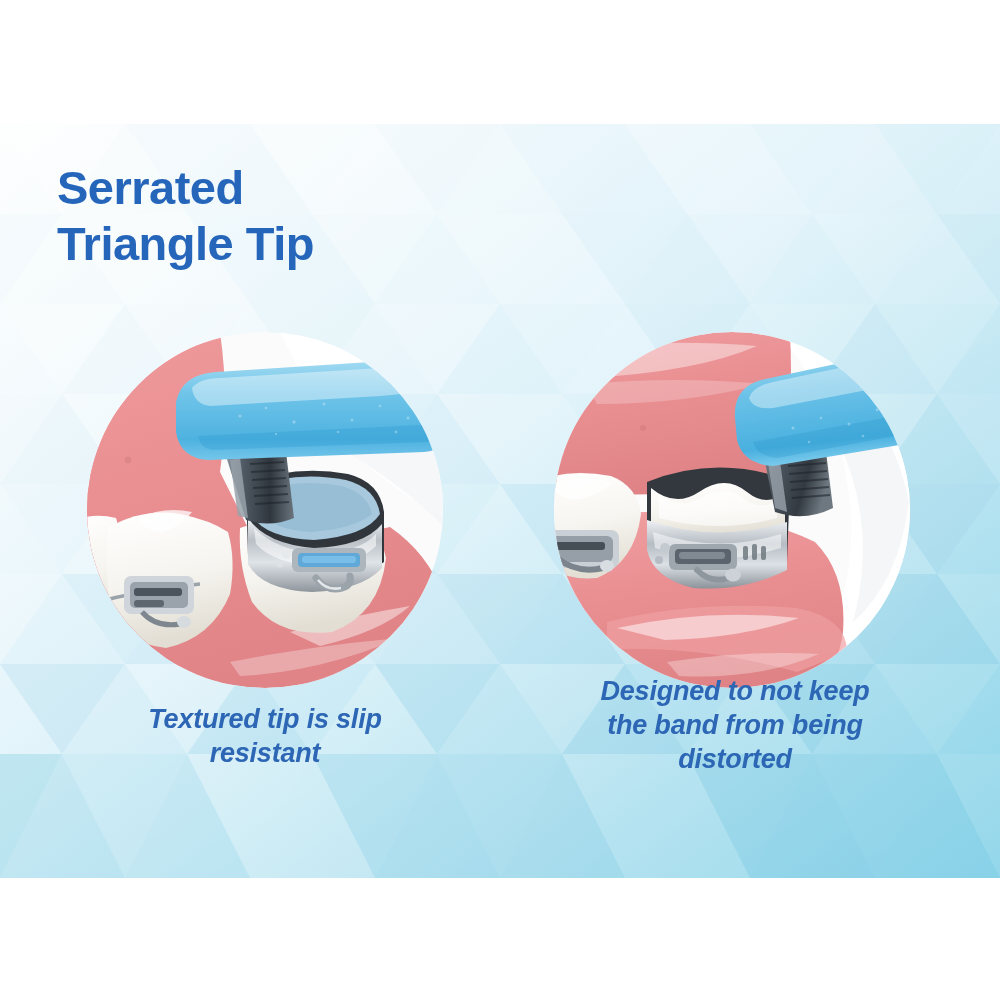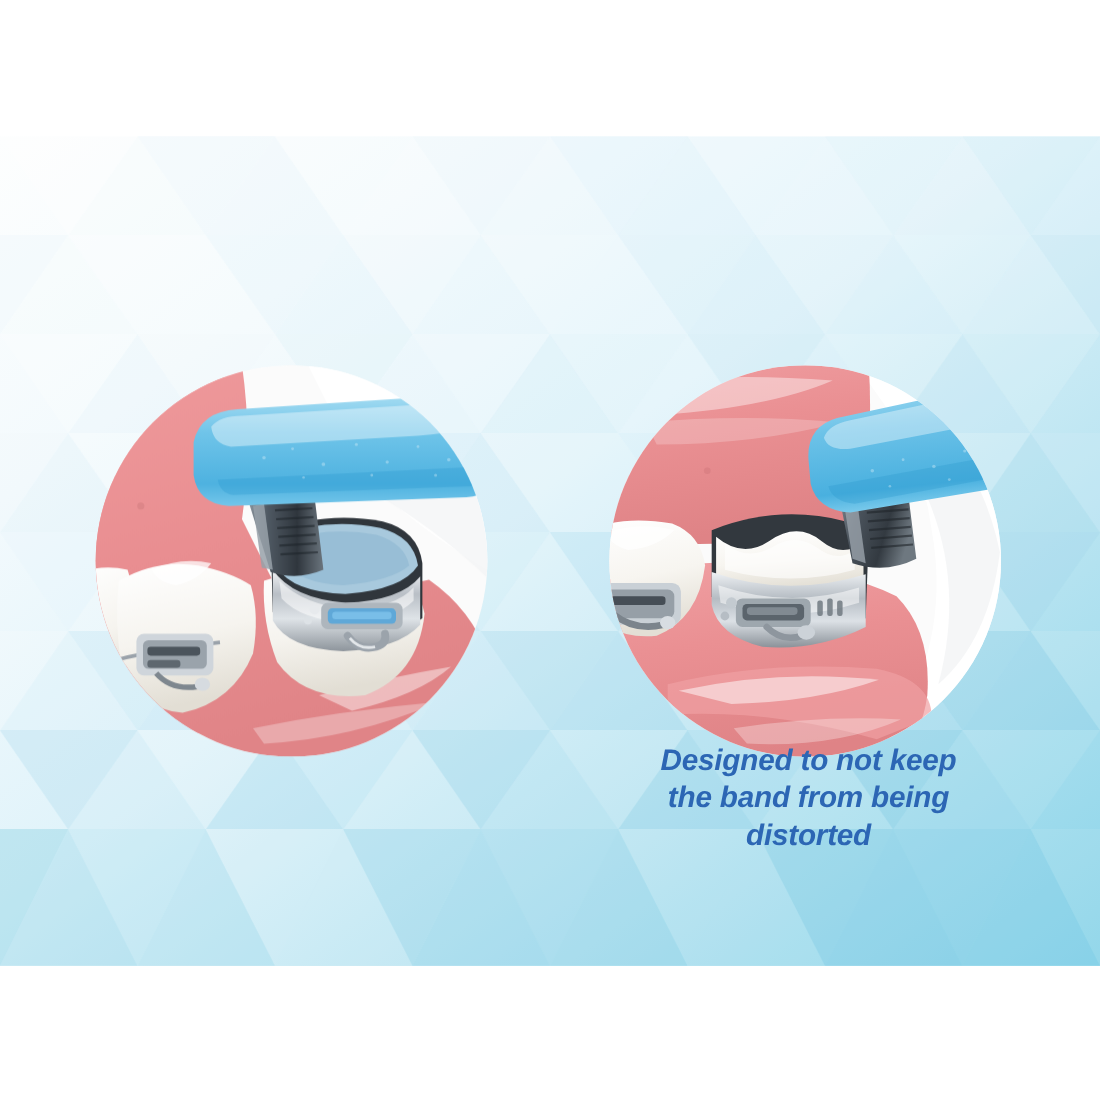--- a/index.html
+++ b/index.html
@@ -204,20 +204,22 @@
         <polygon points="500,754 625,754 562,630" fill="#8ed1e7" opacity="0.5"></polygon>
         <polygon points="687,630 812,630 750,754" fill="#7fc9e3" opacity="0.5"></polygon>
         <polygon points="625,754 750,754 687,630" fill="#ffffff" opacity="0.16"></polygon>
         <polygon points="812,630 937,630 875,754" fill="#88cee6" opacity="0.5"></polygon>
         <polygon points="750,754 875,754 812,630" fill="#79c6e1" opacity="0.5"></polygon>
         <polygon points="937,630 1000,630 1000,754" fill="#ffffff" opacity="0.16"></polygon>
         <polygon points="875,754 1000,754 937,630" fill="#83cbe5" opacity="0.5"></polygon>
       </g>
     </svg>
 
+    <div id="title">Serrated
+Triangle Tip</div>
 
     <div class="photo" id="photo-left">
       <svg viewBox="0 0 370 356" preserveAspectRatio="none">
         <defs>
           <linearGradient id="Lgum" x1="0" y1="0" x2="0.3" y2="1">
             <stop offset="0" stop-color="#ef9a9c"></stop>
             <stop offset="0.5" stop-color="#e98e91"></stop>
             <stop offset="1" stop-color="#e08487"></stop>
           </linearGradient>
           <linearGradient id="Lhandle" x1="0" y1="0" x2="0" y2="1">
@@ -429,18 +431,20 @@
               <circle cx="330" cy="78" r="1.4"></circle>
             <circle cx="356" cy="84" r="1.5"></circle>
               <circle cx="262" cy="110" r="1.2"></circle>
             <circle cx="316" cy="104" r="1.3"></circle>
               <circle cx="366" cy="62" r="1.4"></circle>
           </g>
         </g>
       </svg>
     </div>
 
+    <div class="caption" id="caption-left">Textured tip is slip
+resistant</div>
     <div class="caption" id="caption-right">Designed to not keep
 the band from being
 distorted</div>
 
   </div>
 </div>
 
 </body></html>

